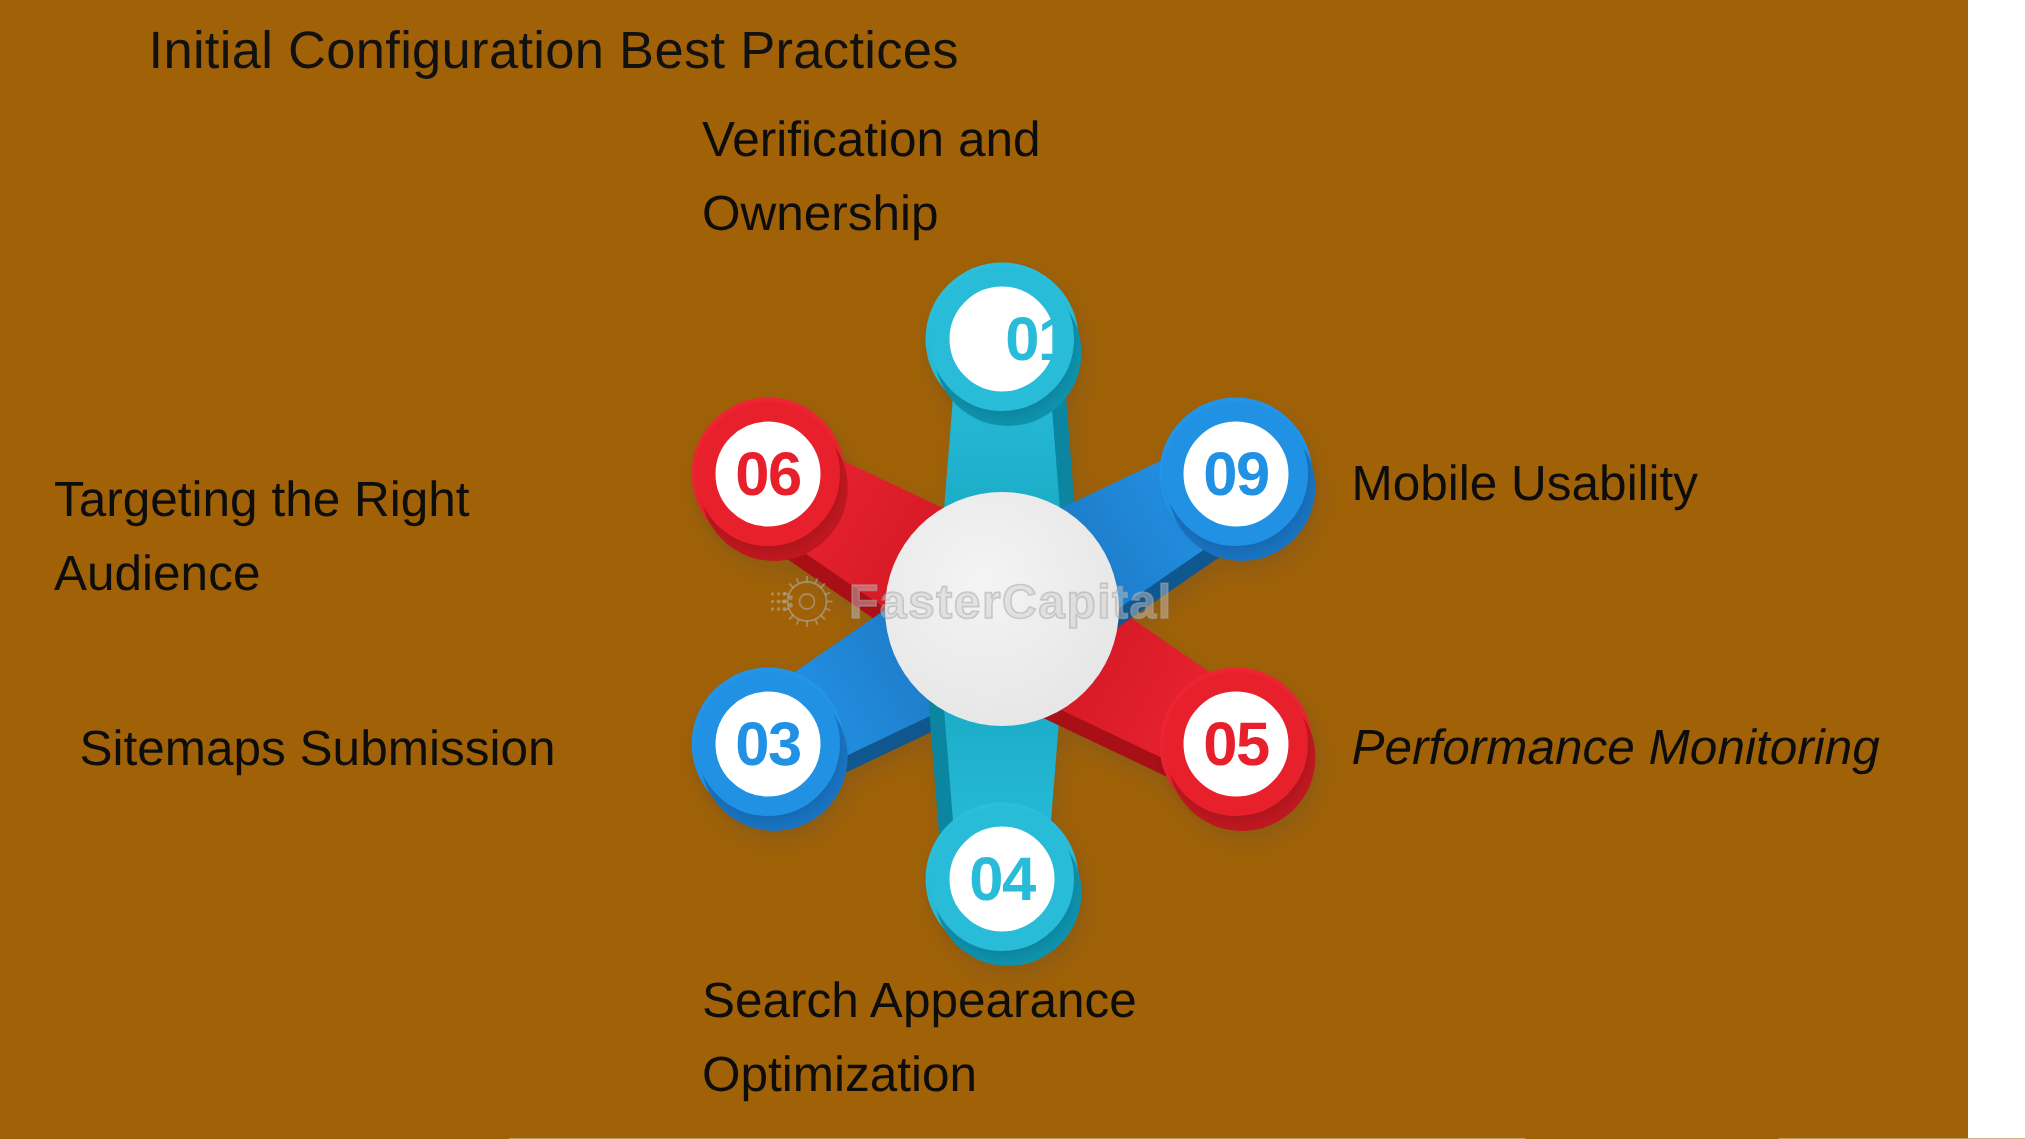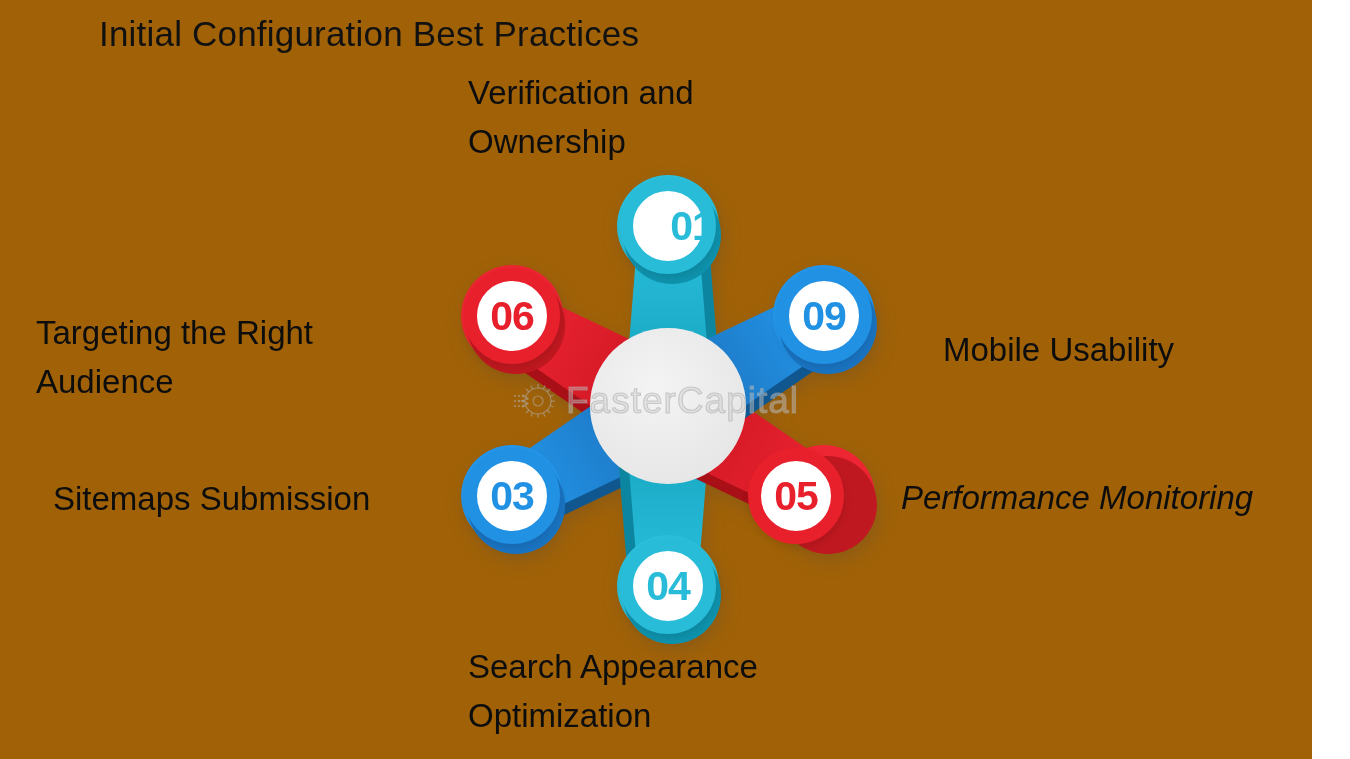--- a/index.html
+++ b/index.html
@@ -17,21 +17,21 @@
   .node-label{
     position:absolute;
     font-size:33px;line-height:49px;color:#0d0d0d;
     white-space:pre-line;
   }
   .label-01{left:468px;top:68px;}
   .label-02{left:36px;top:308px;}
   .label-03{left:36px;top:474px;margin-left:17px;}
   .label-04{left:468px;top:642px;}
   .label-05{left:901px;top:473px;font-style:italic;}
-  .label-06{left:943px;top:297px;margin-top:28px;}
+  .label-06{left:901px;top:297px;}
 
   #diagram-svg{
     position:absolute;left:0;top:0;
     filter:drop-shadow(3px 7px 9px rgba(70,70,70,0.22));
   }
   .badge{
     position:absolute;
     width:70px;height:70px;
     border:13px solid #999;
     border-radius:50%;
@@ -39,35 +39,36 @@
     display:flex;align-items:center;justify-content:center;
     box-shadow:1px 4px 8px rgba(0,0,0,0.10);
   }
   .badge .num{
     font-size:41px;font-weight:700;letter-spacing:-1px;
   }
   .badge-01{left:620px;top:178px;}
   .badge-02{left:464px;top:268px;}
   .badge-03{left:464px;top:448px;}
   .badge-04{left:620px;top:538px;}
-  .badge-05{left:748px;top:448px;}
+  .badge-05{left:776px;top:448px;}
   .badge-06{left:776px;top:268px;}
 
   .watermark{
     position:absolute;left:512px;top:378px;
     display:flex;align-items:center;
     opacity:0.85;
     pointer-events:none;
   }
   .watermark .wm-text{
-    font-size:37px;
+    font-size:32px;
     margin-left:8px;
     color:rgba(205,205,205,0.50);
     -webkit-text-stroke:1.1px rgba(170,170,170,0.65);
     letter-spacing:1px;
+    font-weight:bold;
   }
 </style>
 </head>
 <body>
 
 <div class="canvas">
 
   <svg id="diagram-svg" width="1350" height="759" viewBox="0 0 1350 759">
       <defs>
         <linearGradient id="armgrad0" gradientUnits="userSpaceOnUse" x1="668" y1="406" x2="668" y2="226">

